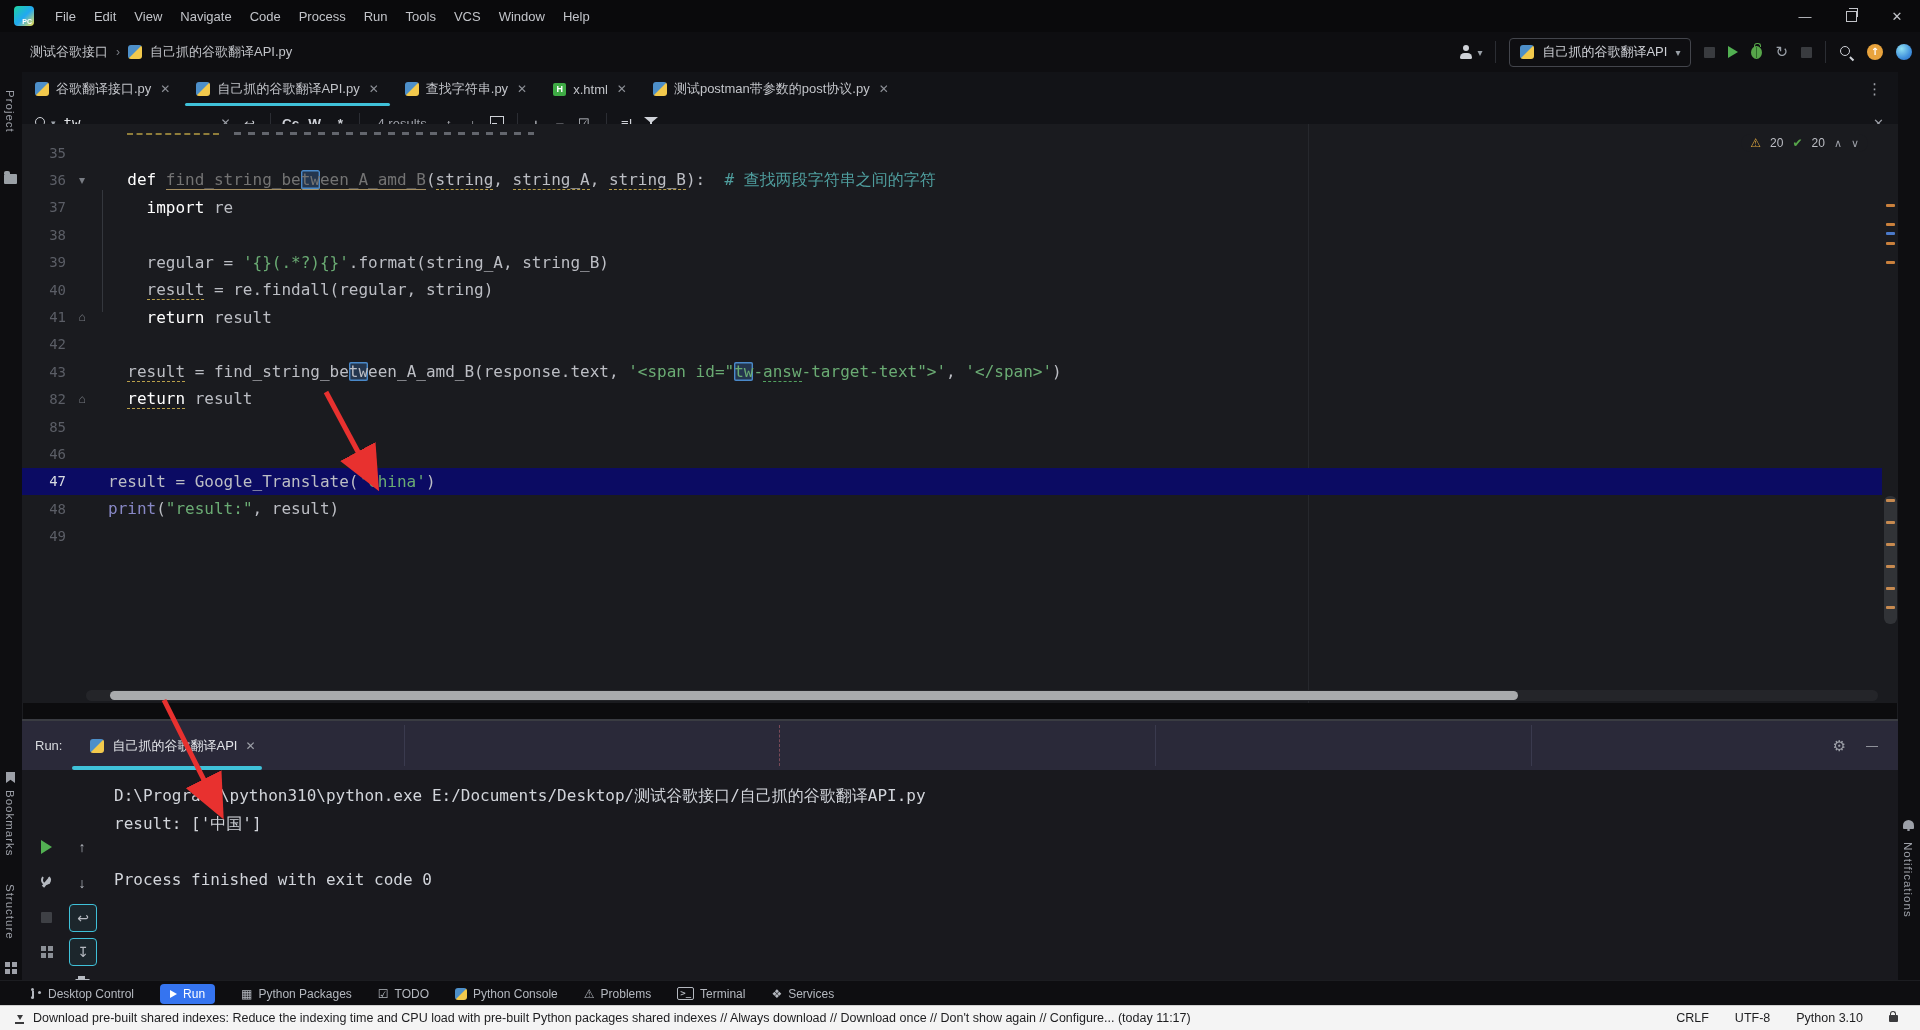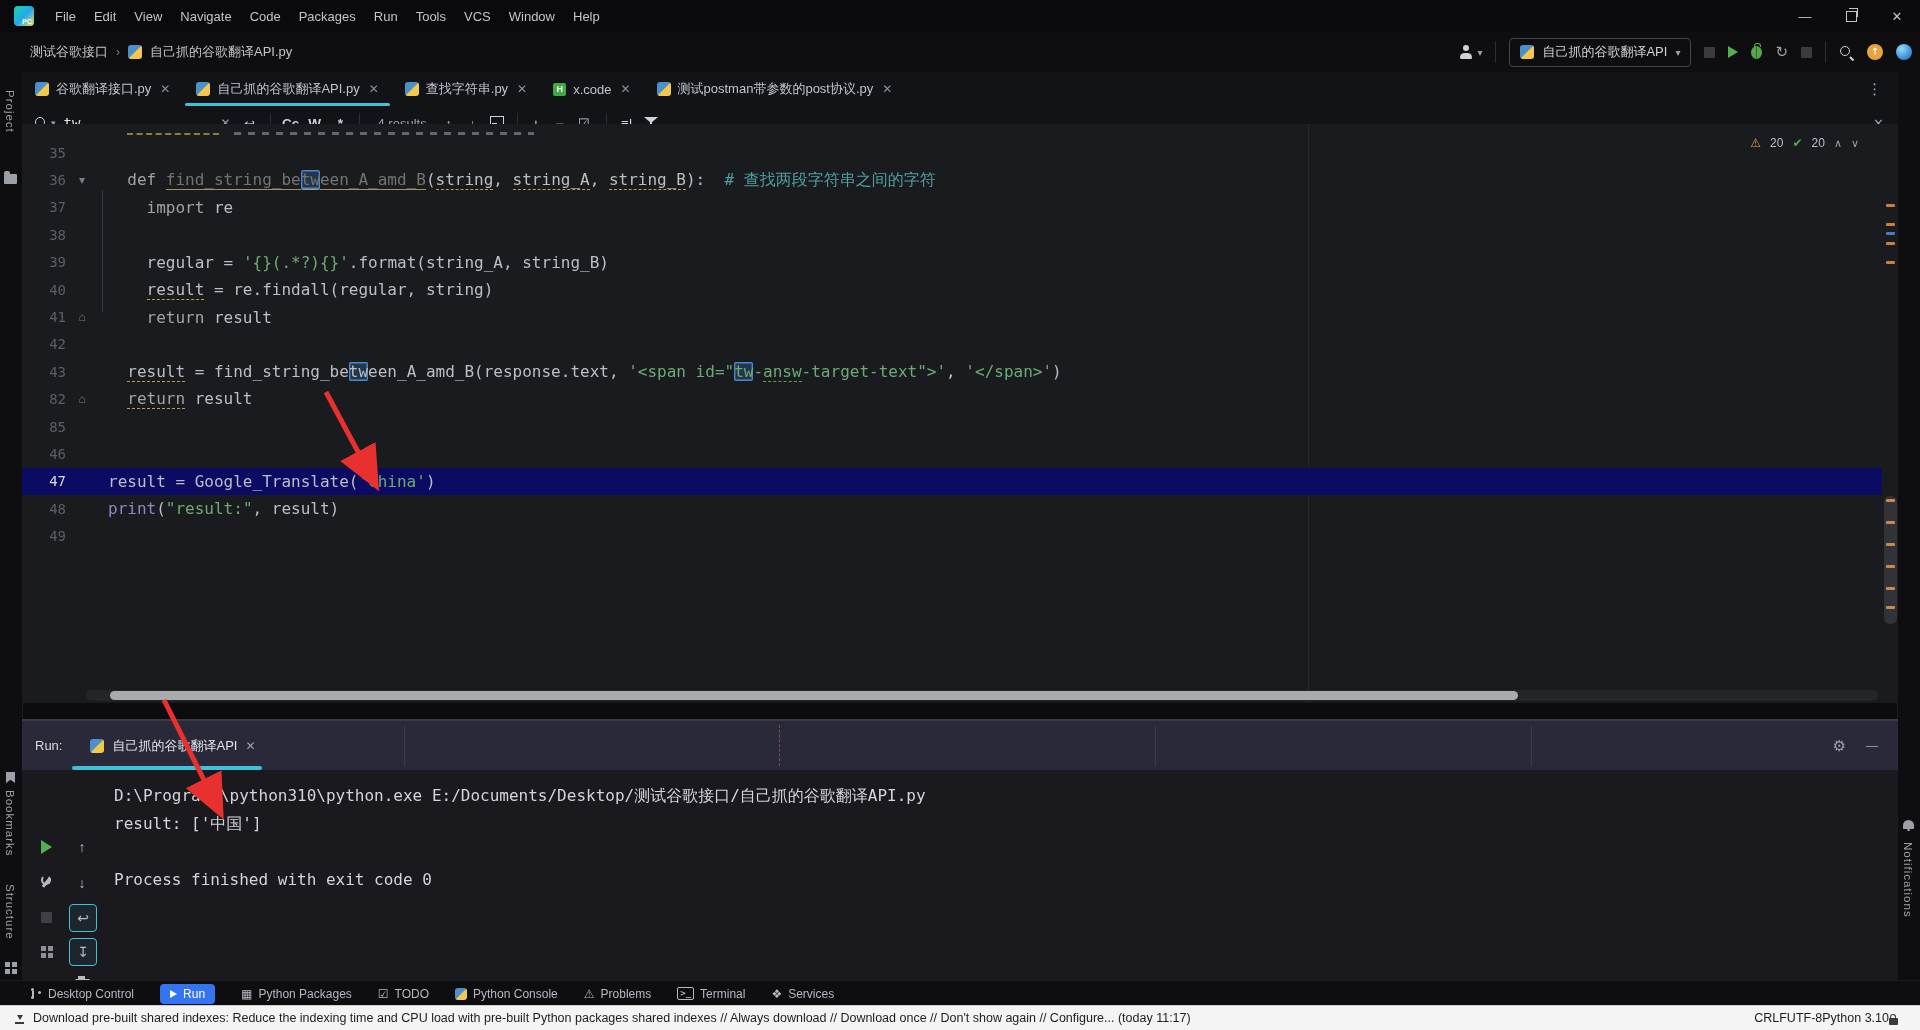--- a/index.html
+++ b/index.html
@@ -80,21 +80,21 @@
   #margin-guide{position:absolute;left:1286px;top:0;bottom:0;width:1px;background:#26282d}
   #fold-line{position:absolute;left:80px;top:66px;width:1px;height:122px;background:#34373d}
   #lines{position:absolute;left:0;top:15px;right:16px}
   .code-line{position:relative;height:27.4px;display:flex;align-items:center}
   .code-line.selline{background:#0b0b63}
   .lnum{position:absolute;left:0;width:44px;text-align:right;font:14px "DejaVu Sans Mono",monospace;color:#5b5e66}
   .selline .lnum{color:#d8dbe1}
   .gmark{position:absolute;left:52px;width:16px;text-align:center;font-size:12px;color:#787c83}
   .tokens{margin-left:86px;font:16px "DejaVu Sans Mono",monospace;white-space:pre;display:flex;align-items:baseline}
   .tk{white-space:pre}
-  .kw{color:#a3a3a3}.fn{color:#737373}.tx{color:#bcbec4}.st{color:#6aab73}.cm{color:#4f9e9e}.bi{color:#8888c6}
+  .kw{color:#ffffff}.fn{color:#737373}.tx{color:#bcbec4}.st{color:#6aab73}.cm{color:#4f9e9e}.bi{color:#8888c6}
   .un{border-bottom:1px solid rgba(213,183,120,.75)}
   .sq{border-bottom:1px dashed rgba(194,166,77,.95)}
   .sqg{border-bottom:1px dashed rgba(85,170,100,.95)}
   .hl{box-shadow:inset 0 0 0 1.4px #4a89c9;background:rgba(58,110,175,.33);border-radius:2px}
   .clip34a{position:absolute;left:105px;top:6px;width:92px;height:3px;border-bottom:2px dashed #8f7d3a}
   .clip34b{position:absolute;left:212px;top:8px;width:300px;height:3px;
            background:repeating-linear-gradient(90deg,#63666d 0 7px,transparent 7px 14px)}
   #inspections{position:absolute;top:10px;right:30px;display:flex;align-items:center;gap:9px;
                background:rgba(26,27,31,.92);padding:2px 9px;border-radius:9px;font-size:12px}
   .insp-warn{color:#e3aa3f;font-size:12px}
@@ -139,41 +139,41 @@
   .tplay{width:0;height:0;border-left:7px solid #b4b8bf;border-top:4.5px solid transparent;border-bottom:4.5px solid transparent}
   .vcico{position:relative;width:12px;height:12px}
   .vcico::before{content:"";position:absolute;left:1px;top:0;width:3.4px;height:3.4px;border-radius:50%;background:#b4b8bf;box-shadow:0 8px 0 #b4b8bf,7px 3px 0 #b4b8bf}
   .vcico::after{content:"";position:absolute;left:2.4px;top:3px;width:1.4px;height:7px;background:#b4b8bf}
   .minipy{width:12px;height:12px;border-radius:3px;background:linear-gradient(135deg,#4d8fc9 0 49%,#f2c94c 51% 100%)}
   .termico{font:bold 9px "DejaVu Sans Mono",monospace;border:1px solid #b4b8bf;border-radius:2px;padding:0 2px;line-height:11px}
   
   #statusbar{left:0;top:1005px;width:1920px;height:25px;background:#f4f4f4;border-top:1px solid #d0d0d0;
              display:flex;align-items:center;font-size:12.5px;color:#1d1d1f;padding:0 14px;box-sizing:border-box}
   #status-msg{flex:1;white-space:nowrap;overflow:hidden;margin-left:8px}
-  #status-right{display:flex;align-items:flex-end;margin-right:8px}
+  #status-right{display:flex;align-items:flex-start;gap:26px;margin-right:8px}
   .dlico{position:relative;width:11px;height:11px}
   .dlico::before{content:"";position:absolute;left:3px;top:0;border-left:3px solid transparent;border-right:3px solid transparent;border-top:5px solid #3a3a3c;top:2px}
   .dlico::after{content:"";position:absolute;left:1px;bottom:0;width:9px;height:1.6px;background:#3a3a3c}
   .lockico{position:relative;width:9px;height:7px;background:#3a3a3c;border-radius:1px;margin-top:4px}
   .lockico::before{content:"";position:absolute;left:1.4px;top:-4px;width:4px;height:4px;border:1.4px solid #3a3a3c;border-bottom:none;border-radius:4px 4px 0 0}
   
   #arrows{position:absolute;left:0;top:0;width:1920px;height:1030px;pointer-events:none;z-index:60}
 </style>
 </head>
 <body>
 
 <div class="abs" id="titlebar">
   <div class="pclogo"></div>
   <div id="menubar" style="display:flex">
       <span class="menu-item">File</span>
       <span class="menu-item">Edit</span>
       <span class="menu-item">View</span>
       <span class="menu-item">Navigate</span>
       <span class="menu-item">Code</span>
-      <span class="menu-item">Packages</span>
+      <span class="menu-item">Process</span>
       <span class="menu-item">Run</span>
       <span class="menu-item">Tools</span>
       <span class="menu-item">VCS</span>
       <span class="menu-item">Window</span>
       <span class="menu-item">Help</span>
     </div>
   <div id="wincontrols">
     <div class="winbtn">
         <span>—</span>
       </div>
@@ -241,21 +241,21 @@
         <span>自己抓的谷歌翻译API.py</span>
         <span class="tclose">✕</span>
       </div>
       <div class="etab">
         <span class="pyico"></span>
         <span>查找字符串.py</span>
         <span class="tclose">✕</span>
       </div>
       <div class="etab">
         <span class="htmlico"></span>
-        <span>x.code</span>
+        <span>x.html</span>
         <span class="tclose">✕</span>
       </div>
       <div class="etab">
         <span class="pyico"></span>
         <span>测试postman带参数的post协议.py</span>
         <span class="tclose">✕</span>
       </div>
     </div>
   <div id="tab-overflow">
       <span>⋮</span>

